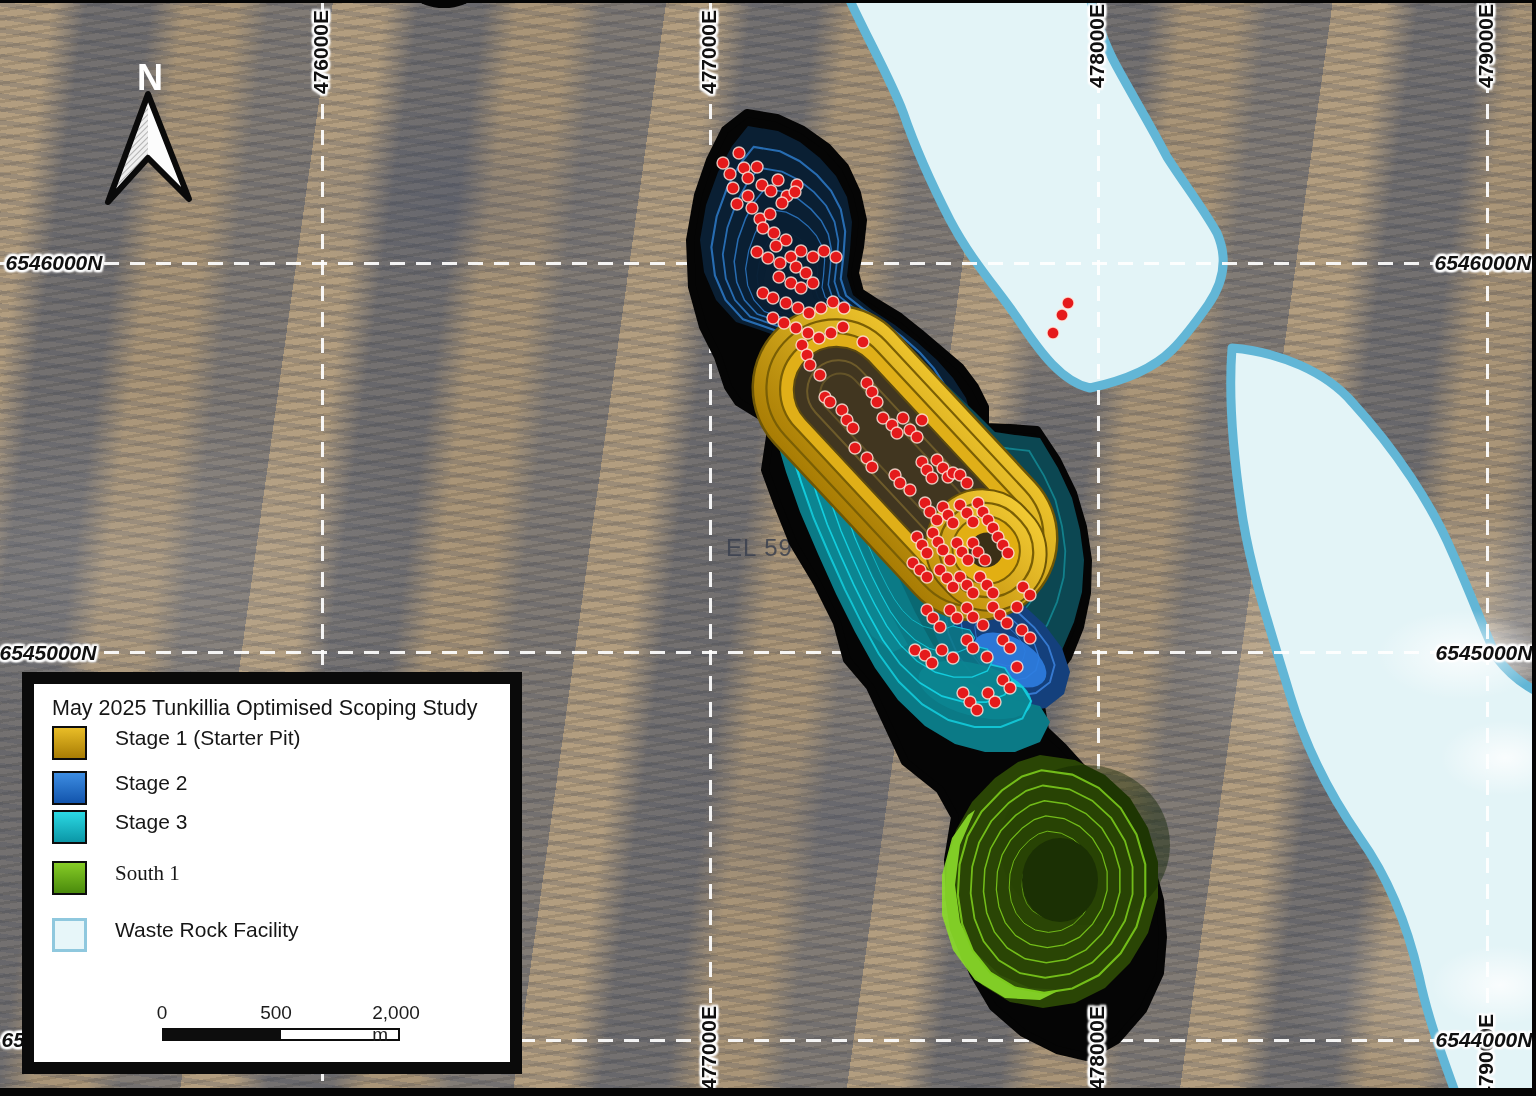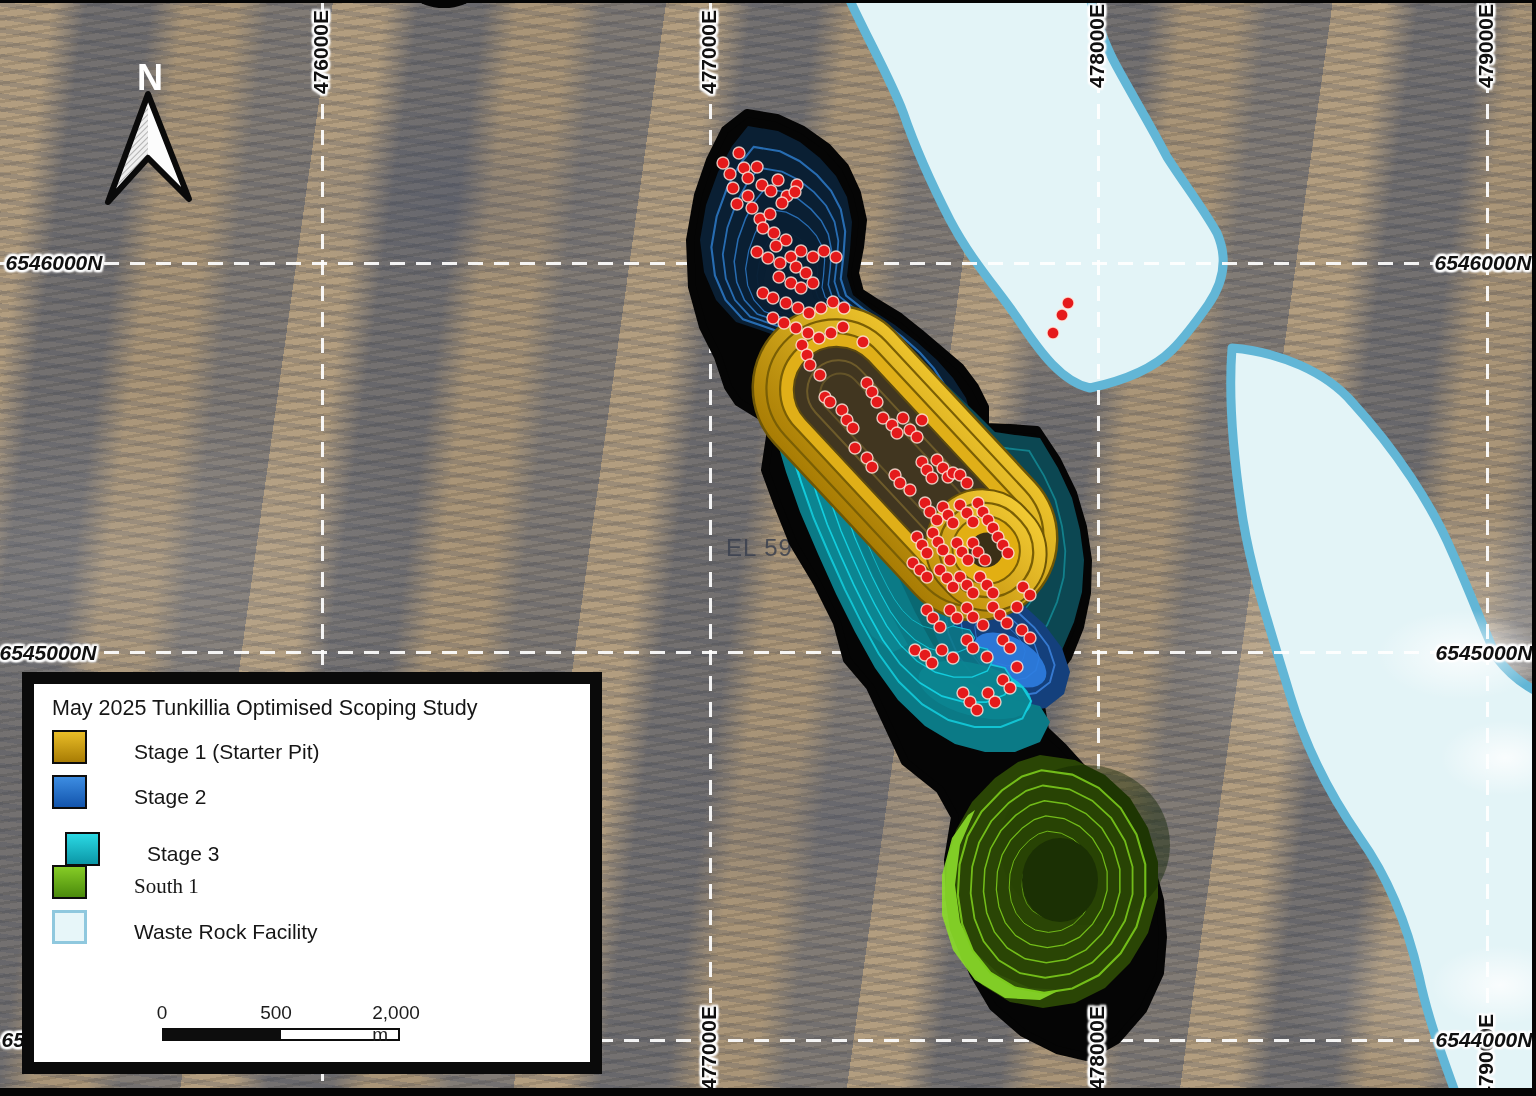--- a/index.html
+++ b/index.html
@@ -27,23 +27,23 @@
   .gridline.h{left:0;width:1536px;height:3px;background:repeating-linear-gradient(90deg,rgba(255,255,255,.92) 0 15px,transparent 15px 26px);}
   .gridline.v{top:0;height:1096px;width:3px;background:repeating-linear-gradient(180deg,rgba(255,255,255,.92) 0 15px,transparent 15px 26px);}
   #el-label{position:absolute;z-index:3;left:726px;top:534px;font-size:24px;letter-spacing:1px;color:rgba(58,64,78,.85);}
   #pit-layer{z-index:4;}
   .drill{fill:#e51a1b;stroke:rgba(255,235,225,.8);stroke-width:1.4;}
   .gridlabel{position:absolute;z-index:5;font-size:21px;font-weight:bold;color:#101010;white-space:nowrap;
     text-shadow:-2px 0 2px #fff,2px 0 2px #fff,0 -2px 2px #fff,0 2px 2px #fff,-2px -2px 2px #fff,2px 2px 2px #fff,-2px 2px 2px #fff,2px -2px 2px #fff,0 0 4px #fff;}
   .glh{transform:translate(-50%,-50%);font-style:italic;}
   .glv{transform:translate(-50%,-50%) rotate(-90deg);}
   #north-arrow{position:absolute;z-index:6;left:95px;top:48px;}
-  #legend{position:absolute;z-index:7;left:22px;top:672px;width:580px;height:402px;background:#fff;border:12px solid #0a0a0a;box-sizing:border-box;}
+  #legend{position:absolute;z-index:7;left:22px;top:672px;width:500px;height:402px;background:#fff;border:12px solid #0a0a0a;box-sizing:border-box;}
   #legend-title{position:absolute;left:18px;top:12px;font-size:21.5px;color:#161616;}
-  .lg-row{position:absolute;left:18px;height:38px;display:flex;align-items:flex-end;gap:19px;}
+  .lg-row{position:absolute;left:18px;height:38px;display:flex;align-items:flex-start;}
   .lg-row .sw{width:35px;height:34px;box-sizing:border-box;border:2.5px solid #0d0d0d;margin-right:28px;}
   .sw.s1{background:linear-gradient(180deg,#e9bd27,#a87c04);}
   .sw.s2{background:linear-gradient(180deg,#3d8de2,#1254ac);}
   .sw.s3{background:linear-gradient(180deg,#2bd9e4,#0b96a6);}
   .sw.s4{background:linear-gradient(180deg,#86cc26,#4a8a0c);}
   .sw.s5{background:#e7f6f9;border:3.5px solid #8fc8de !important;}
   .lg-row .dot{width:27px;height:27px;border-radius:50%;background:#e81414;border:1.5px solid #9d0606;margin:0 32px 0 4px;}
   .lg-label{font-size:21px;color:#161616;}
   #scalebar{position:absolute;left:106px;top:318px;width:280px;}
   #scalebar .ticks{position:relative;height:26px;font-size:19px;color:#1c1c1c;}
@@ -391,29 +391,29 @@
   <div id="legend">
     <div id="legend-title">May 2025 Tunkillia Optimised Scoping Study</div>
     <div class="lg-row" style="top:42px;">
       <span class="sw s1"></span>
       <span class="lg-label">Stage 1 (Starter Pit)</span>
     </div>
     <div class="lg-row" style="top:87px;">
       <span class="sw s2"></span>
       <span class="lg-label">Stage 2</span>
     </div>
-    <div class="lg-row" style="top:144px;margin-left:13px;">
+    <div class="lg-row" style="top:126px;">
       <span class="sw s3"></span>
       <span class="lg-label">Stage 3</span>
     </div>
     <div class="lg-row" style="top:177px;font-family:Liberation Serif, serif;">
       <span class="sw s4"></span>
       <span class="lg-label">South 1</span>
     </div>
-    <div class="lg-row" style="top:222px;">
+    <div class="lg-row" style="top:234px;">
       <span class="sw s5"></span>
       <span class="lg-label">Waste Rock Facility</span>
     </div>
     <div id="scalebar">
       <div class="ticks">
         <span style="left:22px;">0</span>
         <span style="left:136px;">500</span>
         <span style="left:256px;">2,000 m</span>
       </div>
       <div class="bar">

